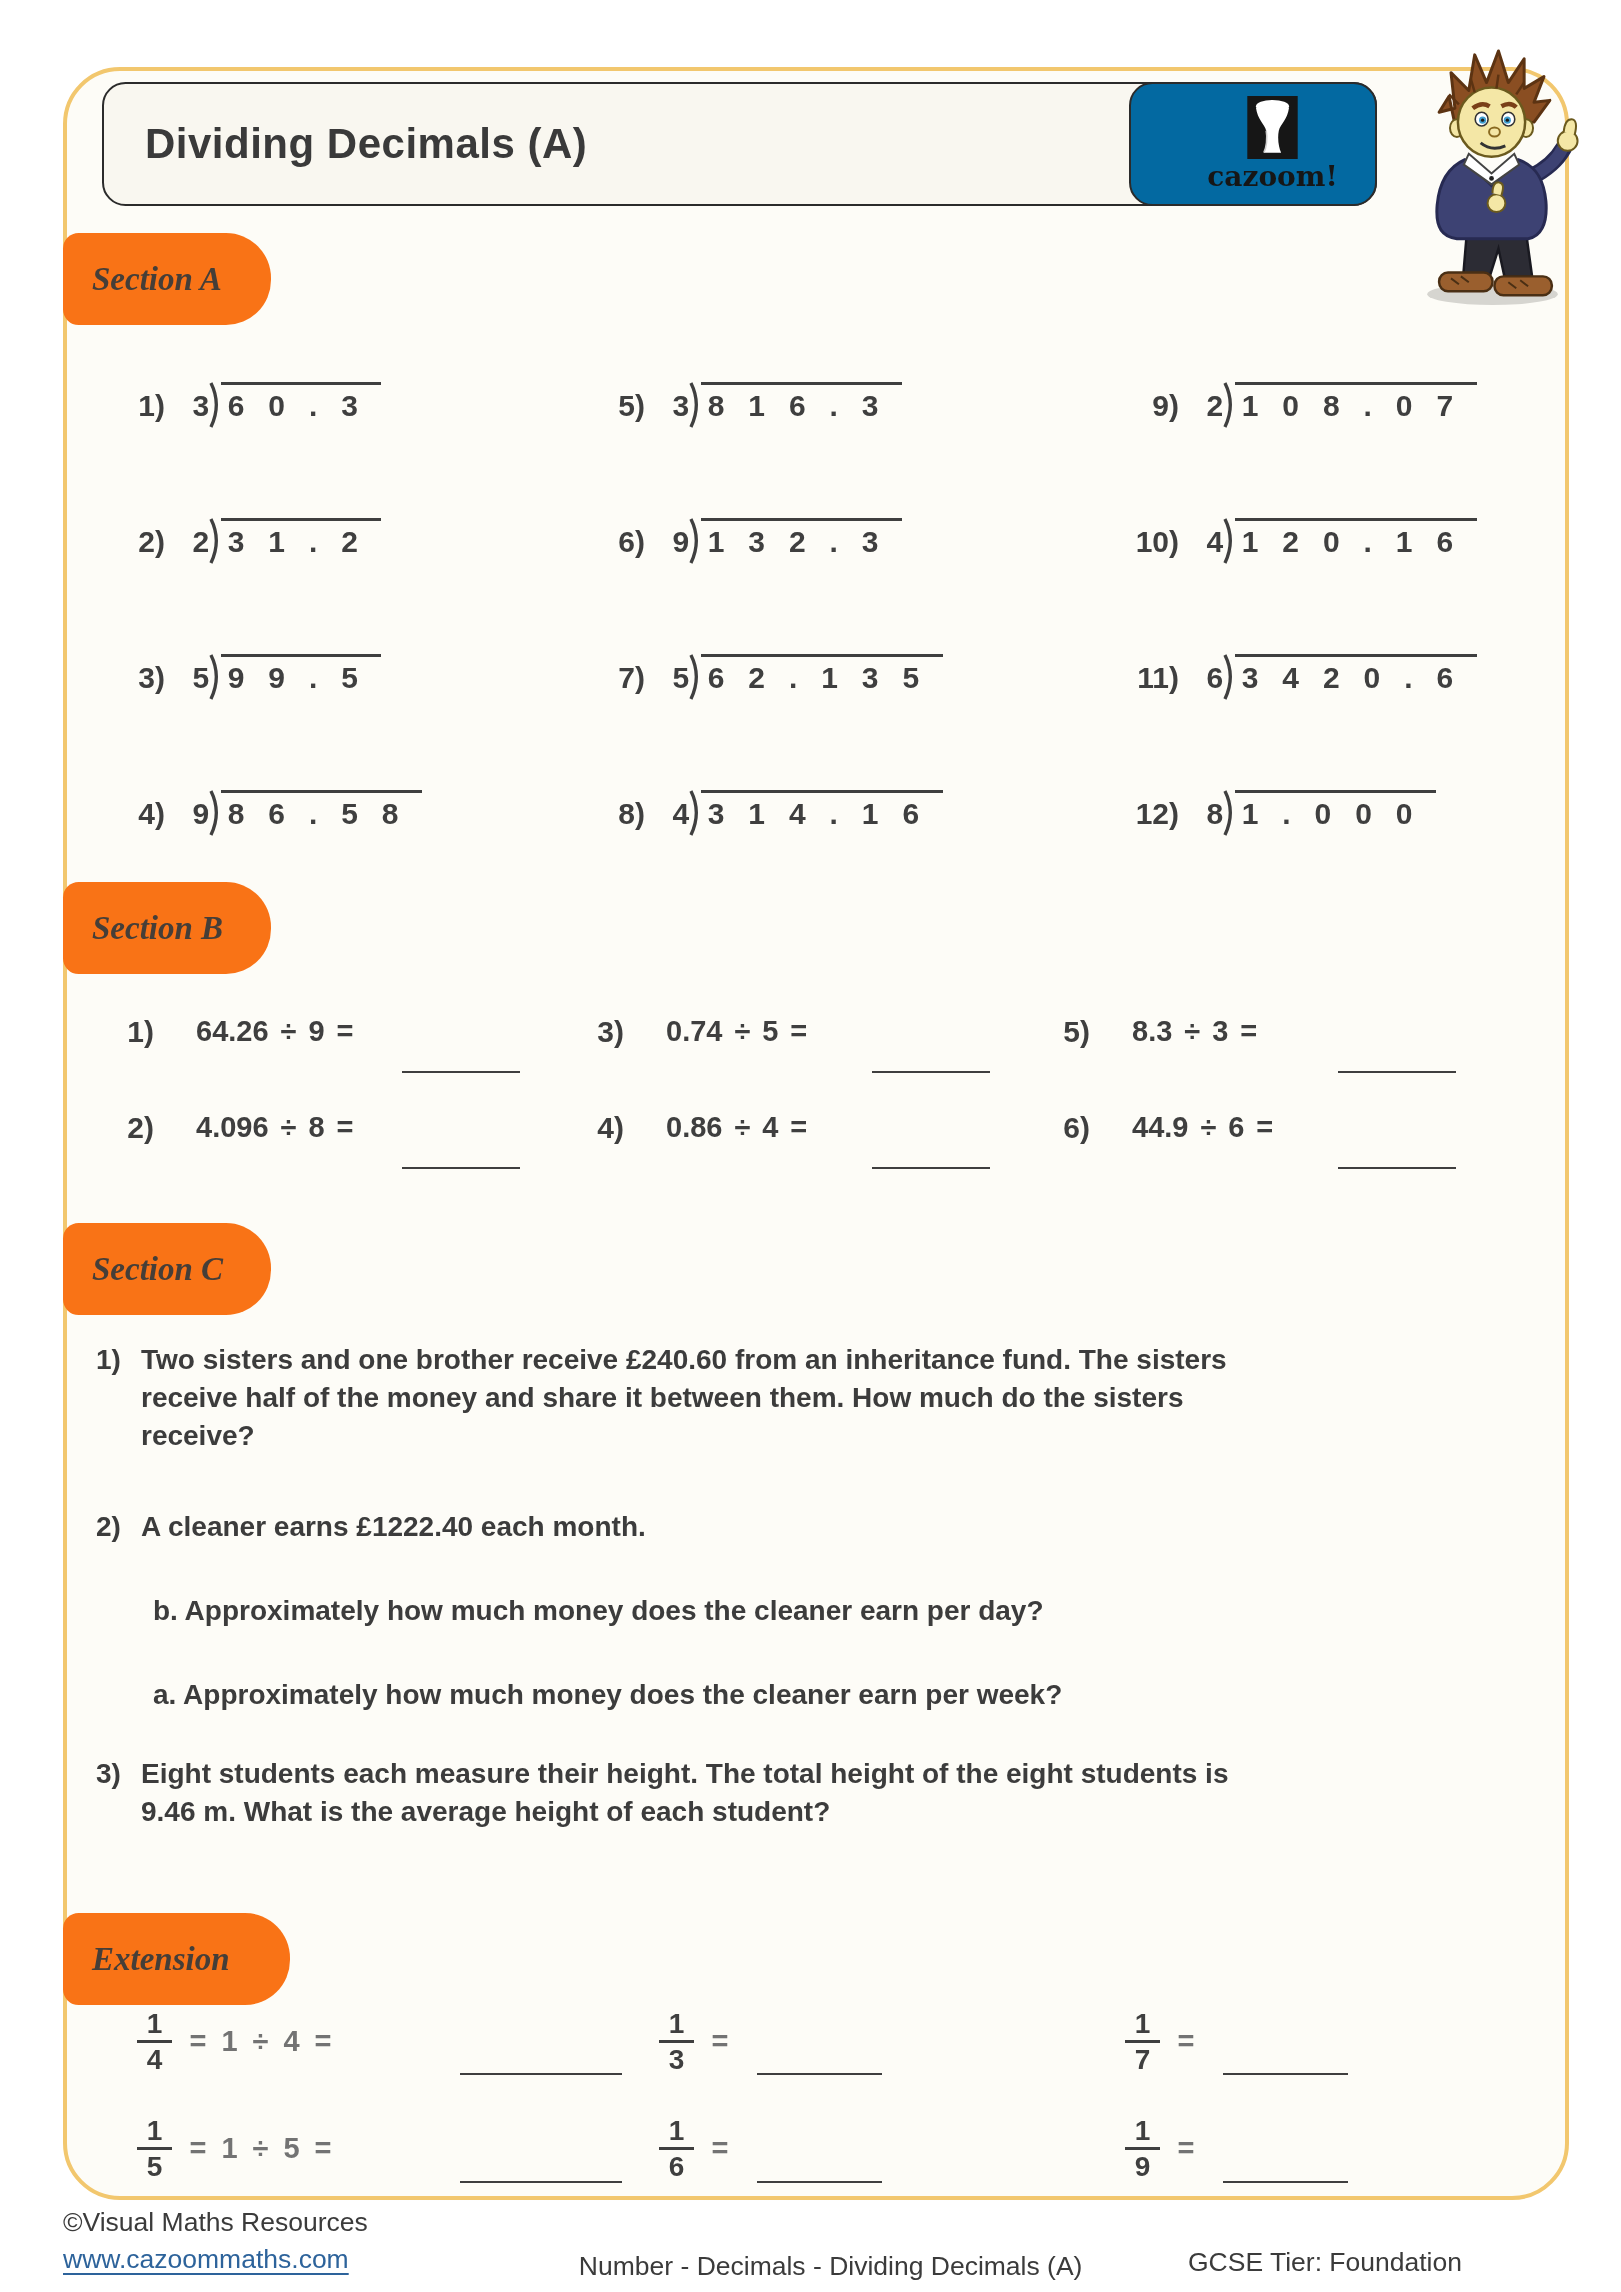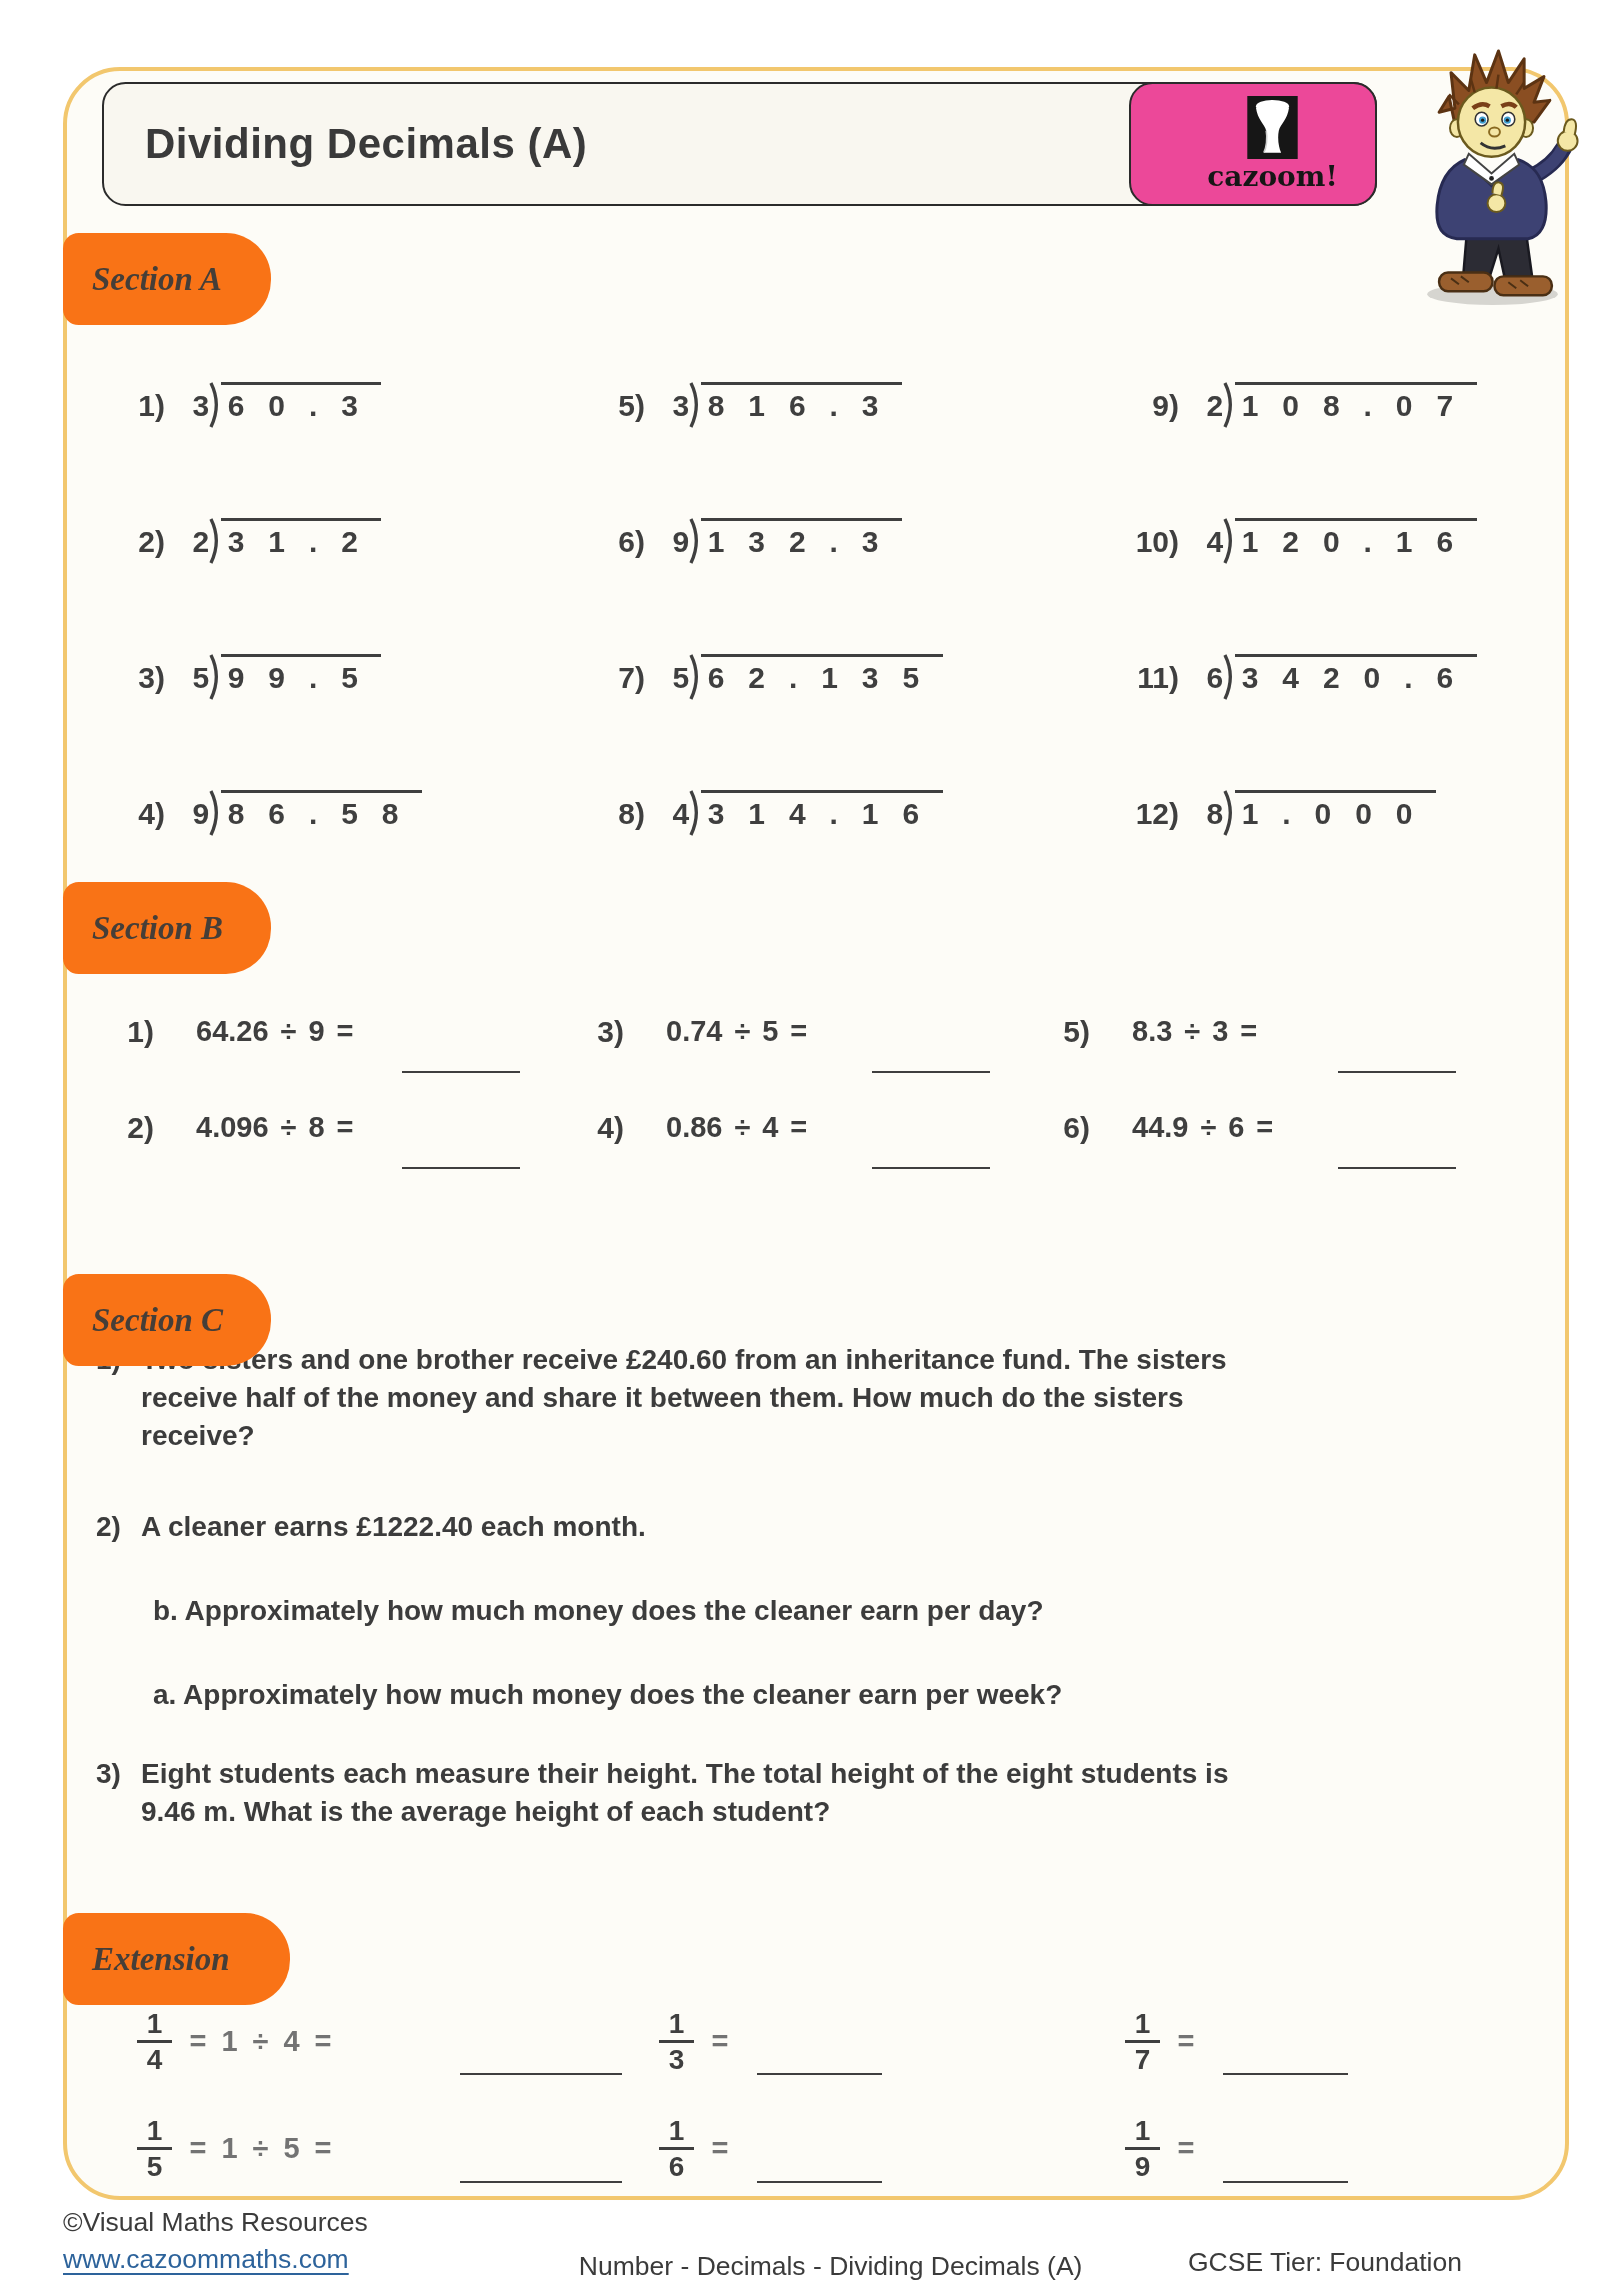--- a/index.html
+++ b/index.html
@@ -9,21 +9,21 @@
   
   .sheet { position:absolute; left:63px; top:67px; width:1506px; height:2133px;
            border:4.9px solid #f2c76e; border-radius:57px; background:#fdfcf7; }
 
   
   .title-box { position:absolute; left:102px; top:82px; width:1275px; height:124px;
                background:#f9f7f0; border:2.9px solid #2b2b2b; border-radius:23.5px;
                display:flex; align-items:center; padding-left:41px; z-index:2; }
   .title-box h1 { font-size:42px; font-weight:bold; color:#3a3a3a; letter-spacing:0.5px; }
   .logo-box { position:absolute; left:1129px; top:82px; width:248px; height:124px;
-              background:#ec4899; border:2.9px solid #2b2b2b; border-radius:23.5px; z-index:3;
+              background:#0369a1; border:2.9px solid #2b2b2b; border-radius:23.5px; z-index:3;
               display:flex; flex-direction:column; align-items:center; justify-content:center; padding-left:39px;text-align:center; }
   .logo-word { font-family:"DejaVu Serif", serif; font-weight:bold; font-size:28px; color:#161616; margin-top:1px; }
   .character { position:absolute; left:1378px; top:43px; width:231px; height:267px; z-index:4; }
 
   
   .tab { position:absolute; left:63px; width:208px; height:92px; background:#f97316;
          border-radius:15.7px 45px 45px 15.7px; display:flex; align-items:center; padding-left:29px; z-index:2; }
   .tab span { font-family:"Liberation Serif", serif; font-style:italic; font-weight:bold; font-size:33px; color:#453e38; }
   .tab-ext { width:227px; }
 
@@ -289,21 +289,21 @@
       <span class="b-expr">8.3 ÷ 3 =</span>
       <span class="b-line"></span>
     </div>
     <div class="b-item">
       <span class="pnum">6)</span>
       <span class="b-expr">44.9 ÷ 6 =</span>
       <span class="b-line"></span>
     </div>
   </div>
 
-  <div class="tab" style="top:1274px">
+  <div class="tab" style="top:1223px">
     <span>Section C</span>
   </div>
 
   <div class="c-wrap">
     <div class="c-q">
       <span class="c-num">1)</span>
       <p class="c-text">Two sisters and one brother receive £240.60 from an inheritance fund. The sisters
 receive half of the money and share it between them. How much do the sisters
 receive?</p>
     </div>

